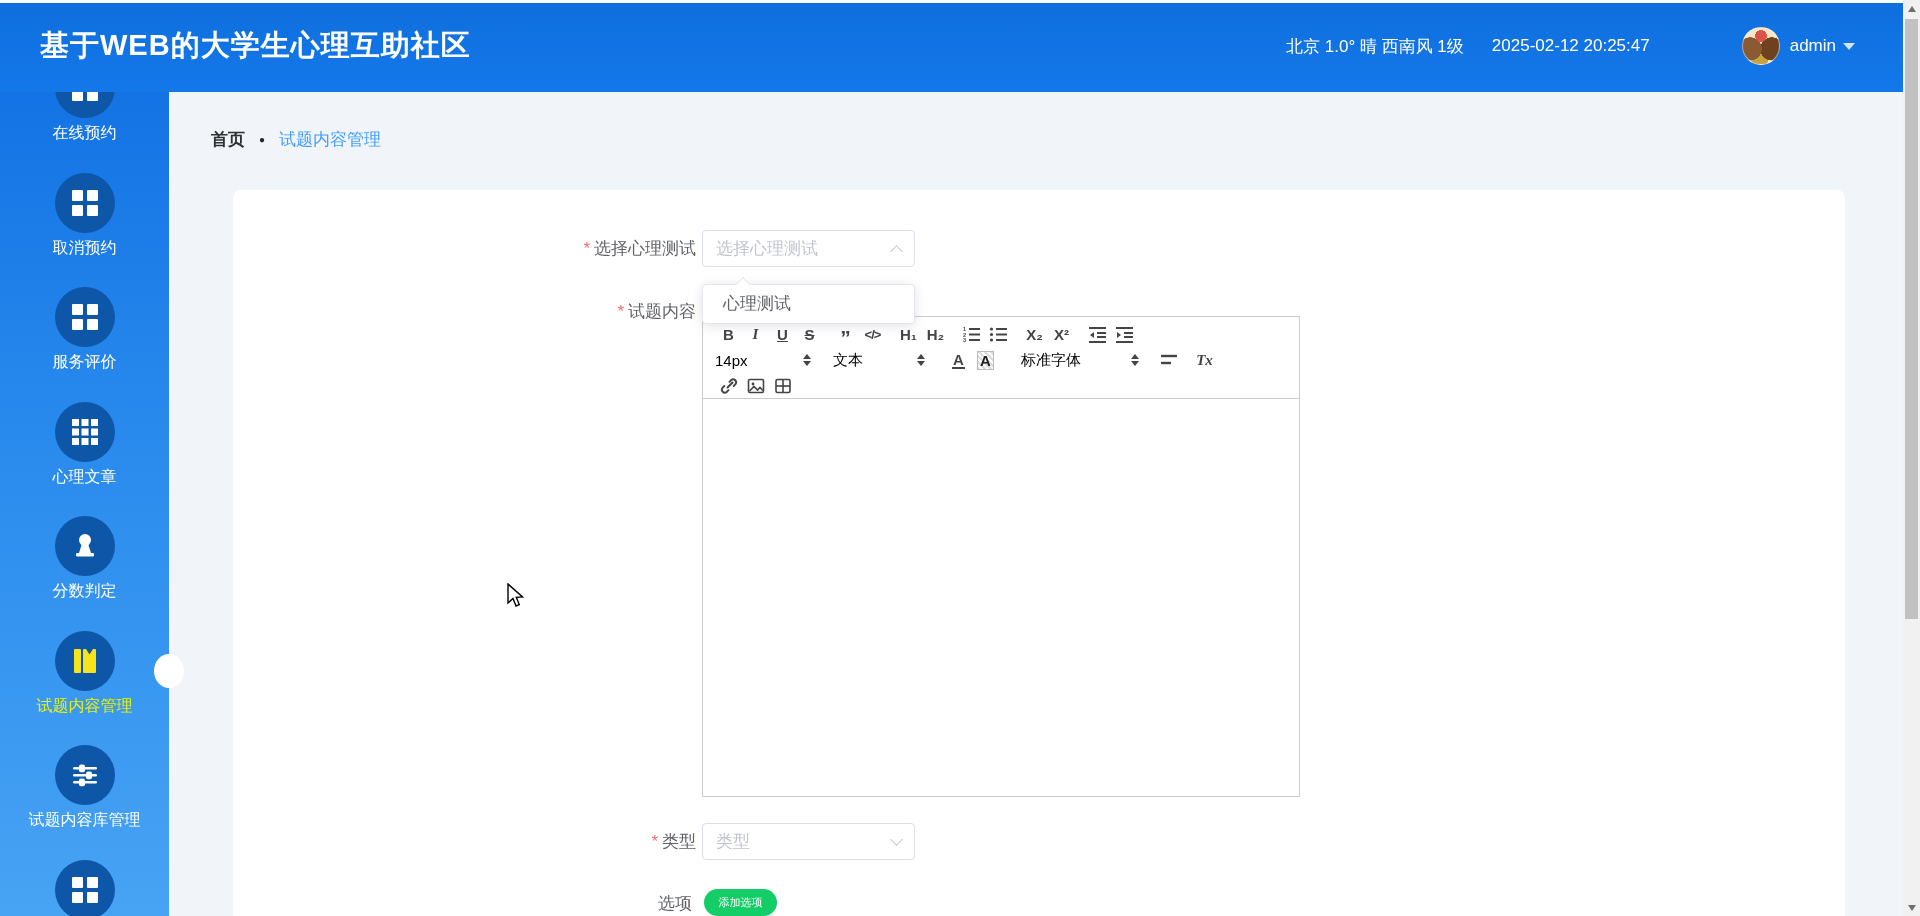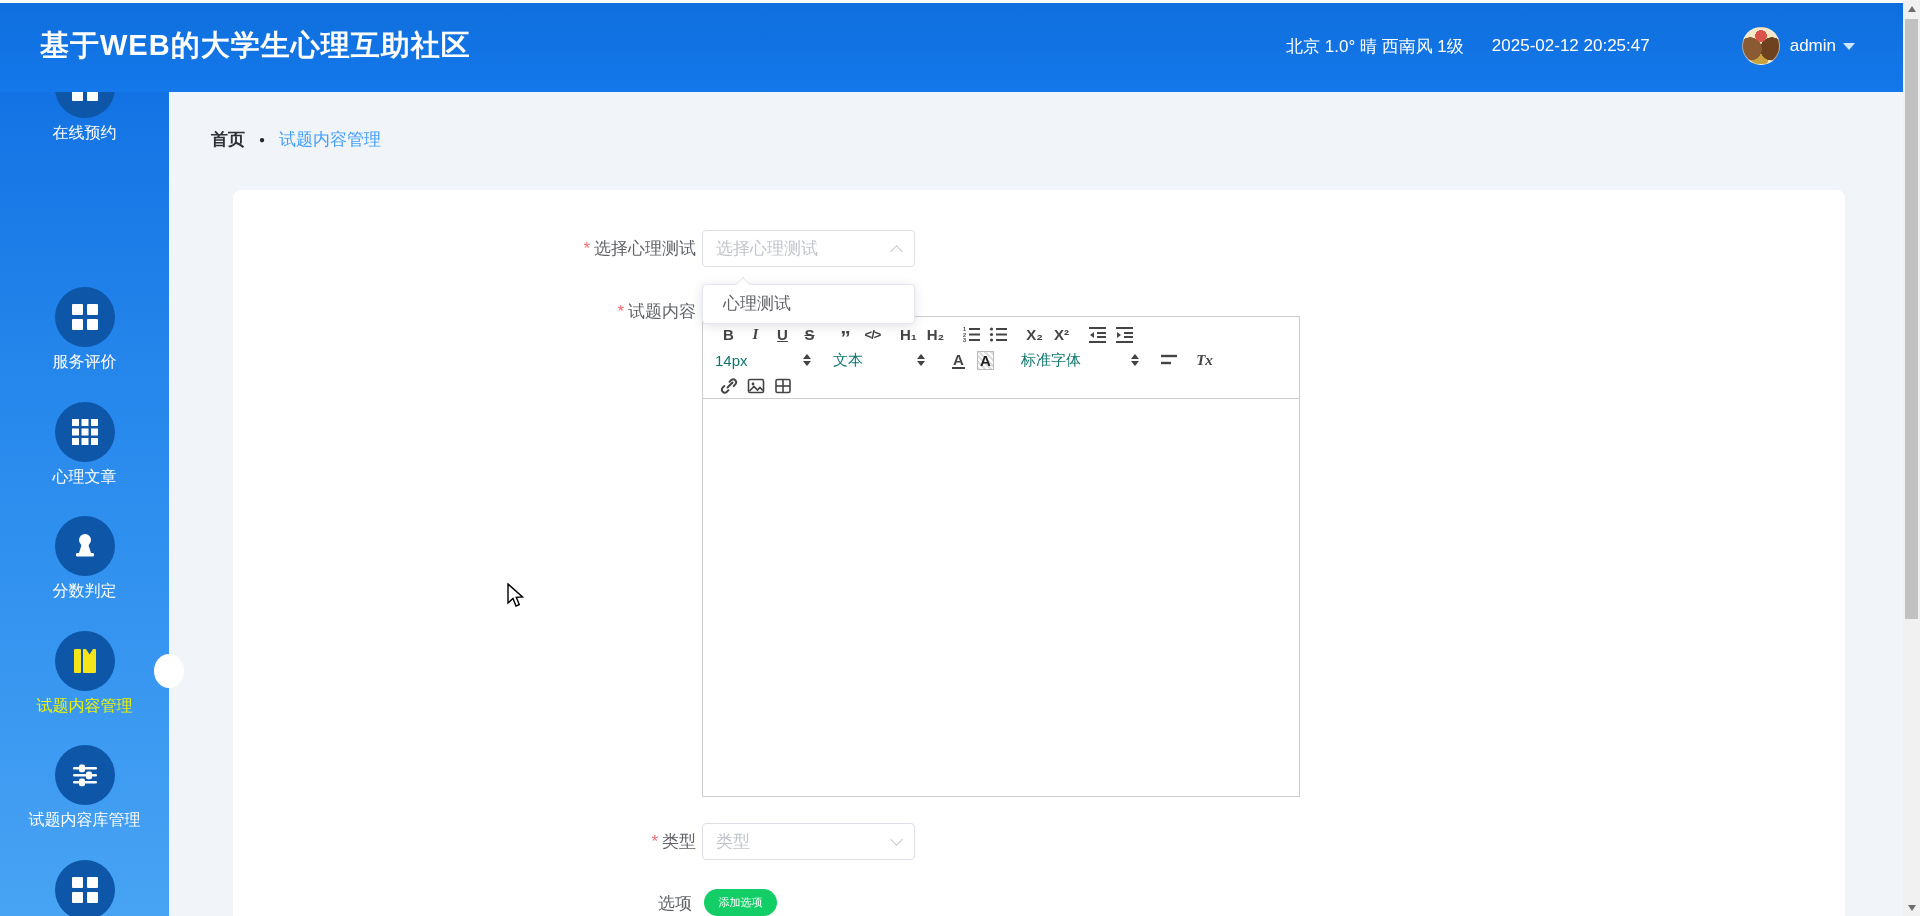--- a/index.html
+++ b/index.html
@@ -104,21 +104,21 @@
   .t-btn {
     min-width:27px; height:24px; display:flex; align-items:center; justify-content:center;
     color:#444; font-size:15px; font-weight:bold; cursor:pointer; user-select:none;
   }
   .t-btn.u span { text-decoration:underline; }
   .t-btn.s span { text-decoration:line-through; }
   .t-btn.i { font-style:italic; font-family:"Liberation Serif",serif; }
   .t-btn.quote { font-size:21px; line-height:10px; padding-top:8px; }
   .t-btn.code { font-size:13px; letter-spacing:-1px; }
   .grp { margin-left:9px; }
-  .picker { display:flex; align-items:center; color:#0f766e; font-size:15px; cursor:pointer;justify-content:flex-end; }
+  .picker { display:flex; align-items:center; color:#000000; font-size:15px; cursor:pointer;justify-content:flex-end; }
   .picker .plabel { white-space:nowrap; }
   .arrows { display:flex; flex-direction:column; align-items:center; gap:2px; }
   .arr-up { width:0;height:0;border-left:4px solid transparent;border-right:4px solid transparent;border-bottom:5px solid #444; }
   .arr-dn { width:0;height:0;border-left:4px solid transparent;border-right:4px solid transparent;border-top:5px solid #444; }
   .color-a { font-weight:bold; color:#444; border-bottom:2.5px solid #444; line-height:15px; padding:0 1px; }
   .bg-a {
     font-weight:bold; color:#222; padding:0 2px; line-height:17px;
     background:repeating-linear-gradient(45deg,#ddd 0 2px,#fff 2px 4px); border:1px solid #bbb;
   }
   .tx { font-style:italic; font-family:"Liberation Serif",serif; font-weight:bold; }
@@ -166,20 +166,31 @@
       <svg class="icon-svg" width="28" height="28" viewBox="0 0 28 28">
           <rect x="1" y="1" width="11" height="11" rx="1" fill="#fff"></rect>
           <rect x="16" y="1" width="11" height="11" rx="1" fill="#fff"></rect>
           <rect x="1" y="16" width="11" height="11" rx="1" fill="#fff"></rect>
           <rect x="16" y="16" width="11" height="11" rx="1" fill="#fff"></rect>
         </svg>
     </div>
     <span class="nav-label">在线预约</span>
   </div>
 
+  <div class="nav-item" style="top:81px;">
+    <div class="nav-circle">
+      <svg class="icon-svg" width="28" height="28" viewBox="0 0 28 28">
+          <rect x="1" y="1" width="11" height="11" rx="1" fill="#fff"></rect>
+          <rect x="16" y="1" width="11" height="11" rx="1" fill="#fff"></rect>
+          <rect x="1" y="16" width="11" height="11" rx="1" fill="#fff"></rect>
+          <rect x="16" y="16" width="11" height="11" rx="1" fill="#fff"></rect>
+        </svg>
+    </div>
+    <span class="nav-label">取消预约</span>
+  </div>
 
   <div class="nav-item" style="top:195px;">
     <div class="nav-circle">
       <svg class="icon-svg" width="28" height="28" viewBox="0 0 28 28">
           <rect x="1" y="1" width="11" height="11" rx="1" fill="#fff"></rect>
           <rect x="16" y="1" width="11" height="11" rx="1" fill="#fff"></rect>
           <rect x="1" y="16" width="11" height="11" rx="1" fill="#fff"></rect>
           <rect x="16" y="16" width="11" height="11" rx="1" fill="#fff"></rect>
         </svg>
     </div>

